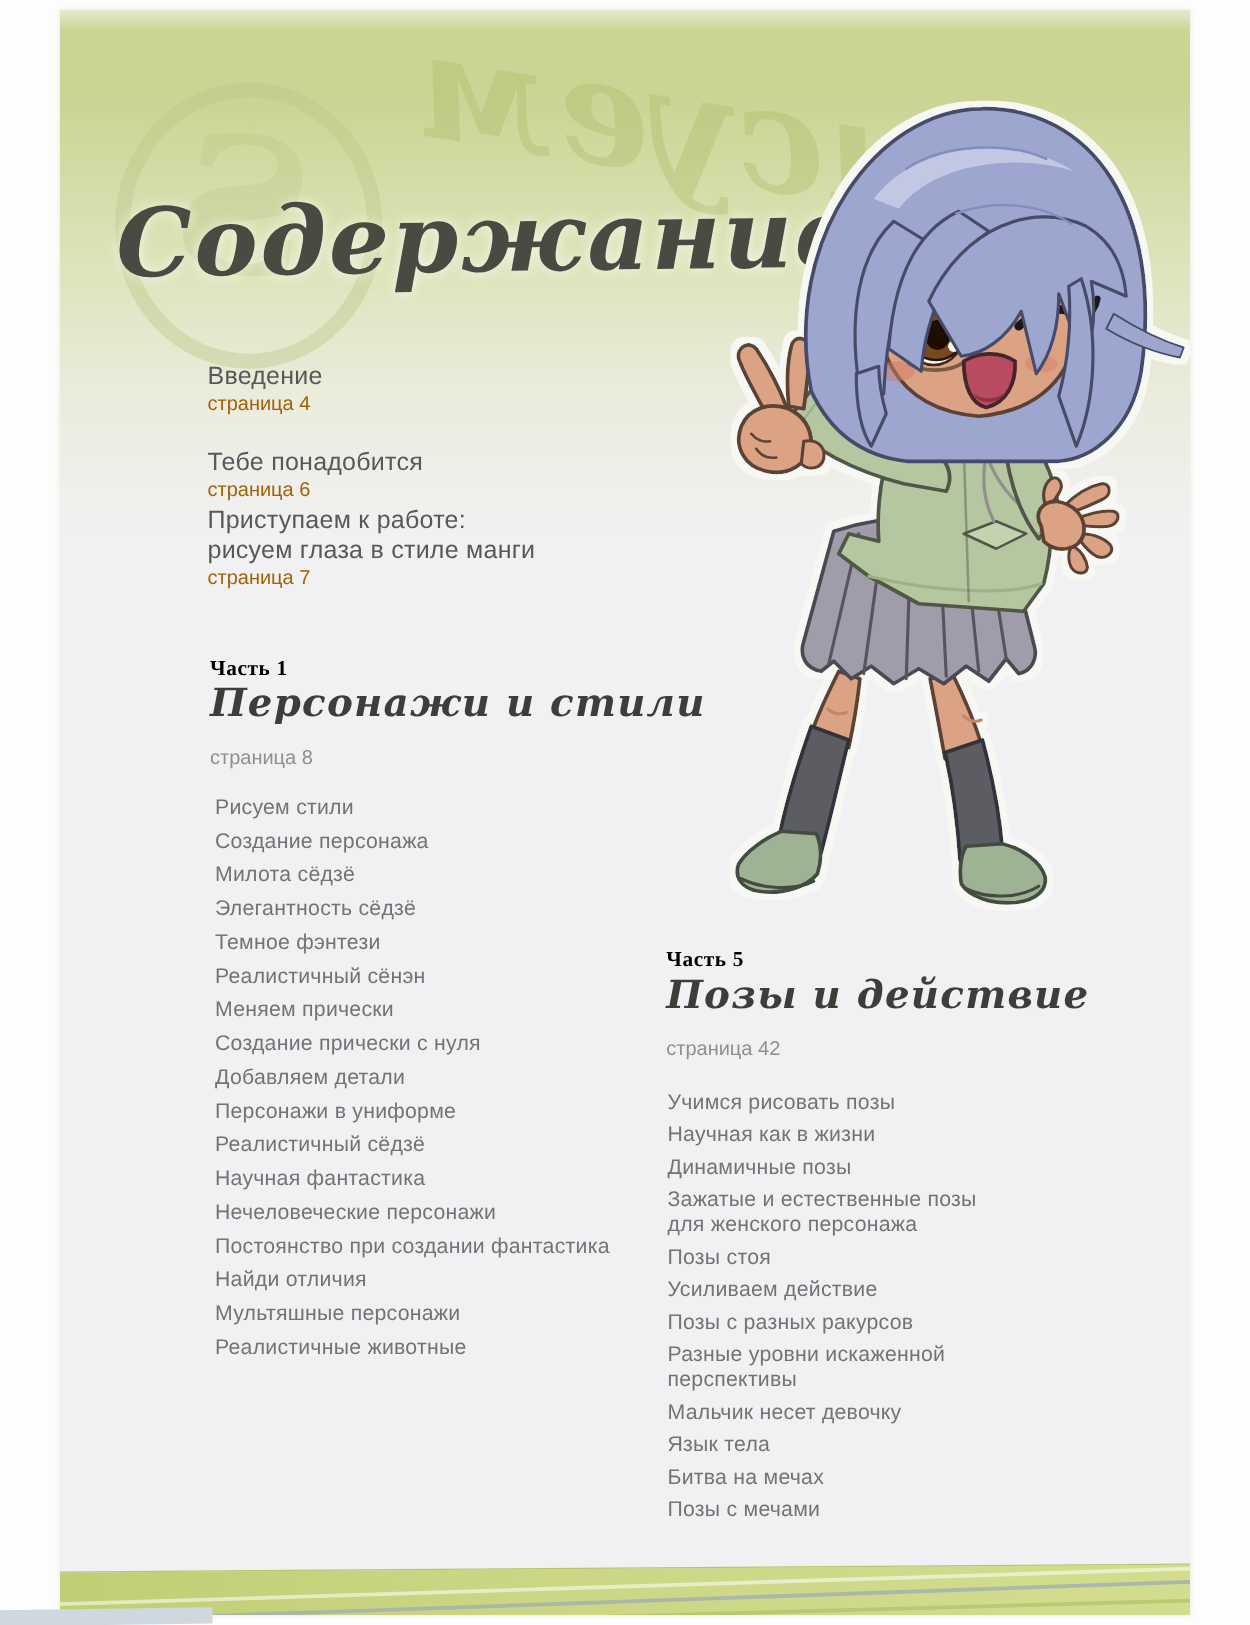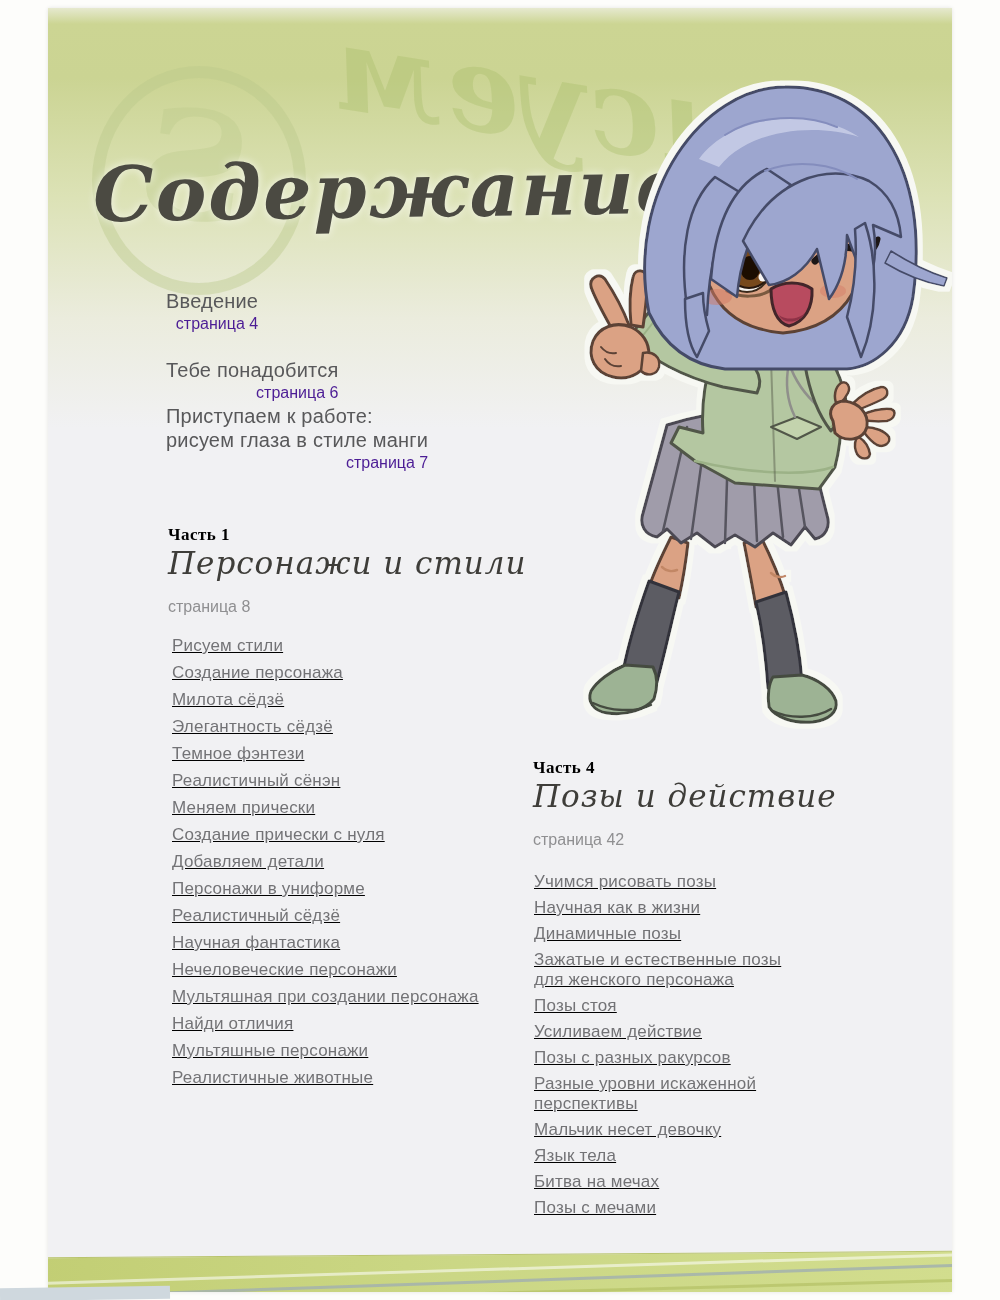--- a/index.html
+++ b/index.html
@@ -41,31 +41,31 @@
     font-family:"DejaVu Serif", serif;font-style:italic;font-weight:bold;
     font-size:76px;letter-spacing:2px;color:#4b4a42;
     transform:rotate(-0.8deg);z-index:2;
     text-shadow:0 0 10px rgba(255,255,255,0.75);
   }
   
   .chibi{position:absolute;left:527px;top:67px;width:380px;height:680px;z-index:3;}
   
   .entry{position:absolute;left:118px;z-index:2;}
   .entry-title{font-weight:normal;font-size:20px;line-height:24px;color:#58585a;letter-spacing:0.2px;}
-  .entry-page{font-size:16px;line-height:22px;color:#4c1d95;text-align:right;}
+  .entry-page{font-size:16px;line-height:22px;color:#a16207;}
   
   .part-header{position:absolute;z-index:2;}
   .part-label{font-weight:bold;font-size:17px;line-height:22px;color:#000000;letter-spacing:0.5px;font-family:Liberation Serif, serif;}
   .part-title{
-    font-family:"DejaVu Serif", serif;font-style:italic;font-weight:normal;
+    font-family:"DejaVu Serif", serif;font-style:italic;font-weight:bold;
     font-size:31px;line-height:34px;color:#3e3d39;letter-spacing:1px;white-space:nowrap;
   }
   .part-page{font-size:16px;line-height:20px;color:#8f8f91;margin-top:17px;}
   
-  .toc{position:absolute;margin:0;padding:0;list-style:none;z-index:2;text-decoration:underline;}
+  .toc{position:absolute;margin:0;padding:0;list-style:none;z-index:2;}
   .toc-item{
     font-size:17px;line-height:20px;color:#737376;white-space:pre-line;letter-spacing:0.2px;
   }
   .toc-part1{left:124px;top:628px;}
   .toc-part1 .toc-item{margin-bottom:7px;}
   .toc-part2{left:486px;top:864px;}
   .toc-part2 .toc-item{margin-bottom:6px;}
   
   .cover-band{
     position:absolute;left:-8px;right:-8px;top:1246px;height:52px;
@@ -248,28 +248,28 @@
       <li class="toc-item">Элегантность сёдзё</li>
       <li class="toc-item">Темное фэнтези</li>
       <li class="toc-item">Реалистичный сёнэн</li>
       <li class="toc-item">Меняем прически</li>
       <li class="toc-item">Создание прически с нуля</li>
       <li class="toc-item">Добавляем детали</li>
       <li class="toc-item">Персонажи в униформе</li>
       <li class="toc-item">Реалистичный сёдзё</li>
       <li class="toc-item">Научная фантастика</li>
       <li class="toc-item">Нечеловеческие персонажи</li>
-      <li class="toc-item">Мультяшная при создании персонажа</li>
+      <li class="toc-item">Постоянство при создании фантастика</li>
       <li class="toc-item">Найди отличия</li>
       <li class="toc-item">Мультяшные персонажи</li>
       <li class="toc-item">Реалистичные животные</li>
     </ul>
 
   <div class="part-header" style="left:485px;top:749px">
-    <div class="part-label">Часть 4</div>
+    <div class="part-label">Часть 5</div>
     <div class="part-title">Позы и действие</div>
     <div class="part-page">страница 42</div>
   </div>
   <ul class="toc toc-part2">
       <li class="toc-item">Учимся рисовать позы</li>
       <li class="toc-item">Научная как в жизни</li>
       <li class="toc-item">Динамичные позы</li>
       <li class="toc-item">Зажатые и естественные позы
 для женского персонажа</li>
       <li class="toc-item">Позы стоя</li>

